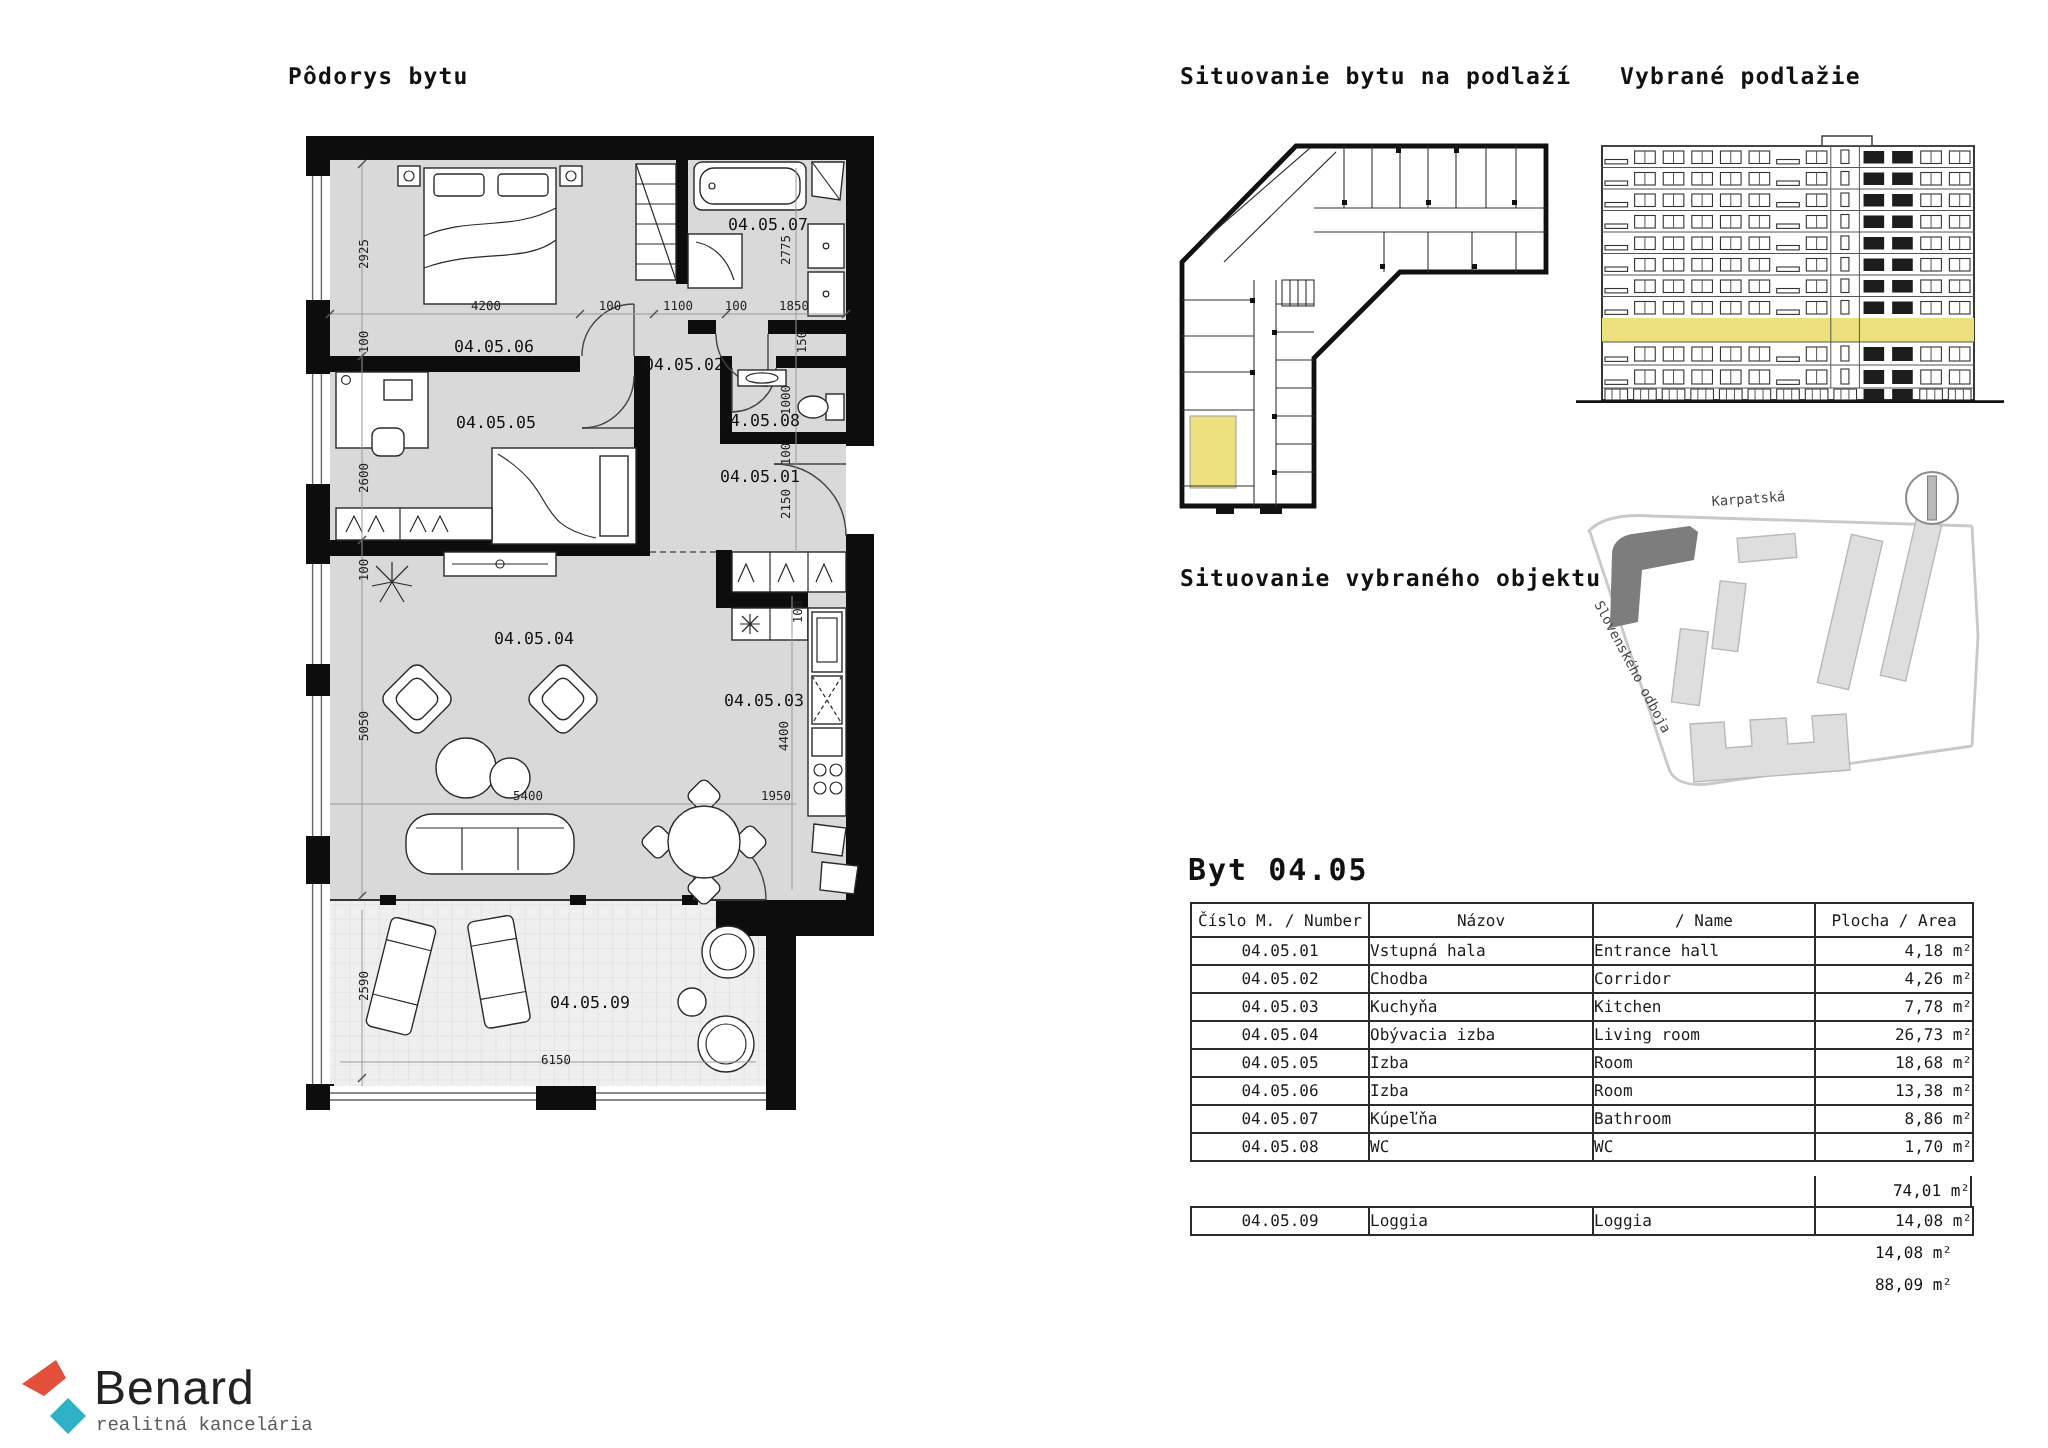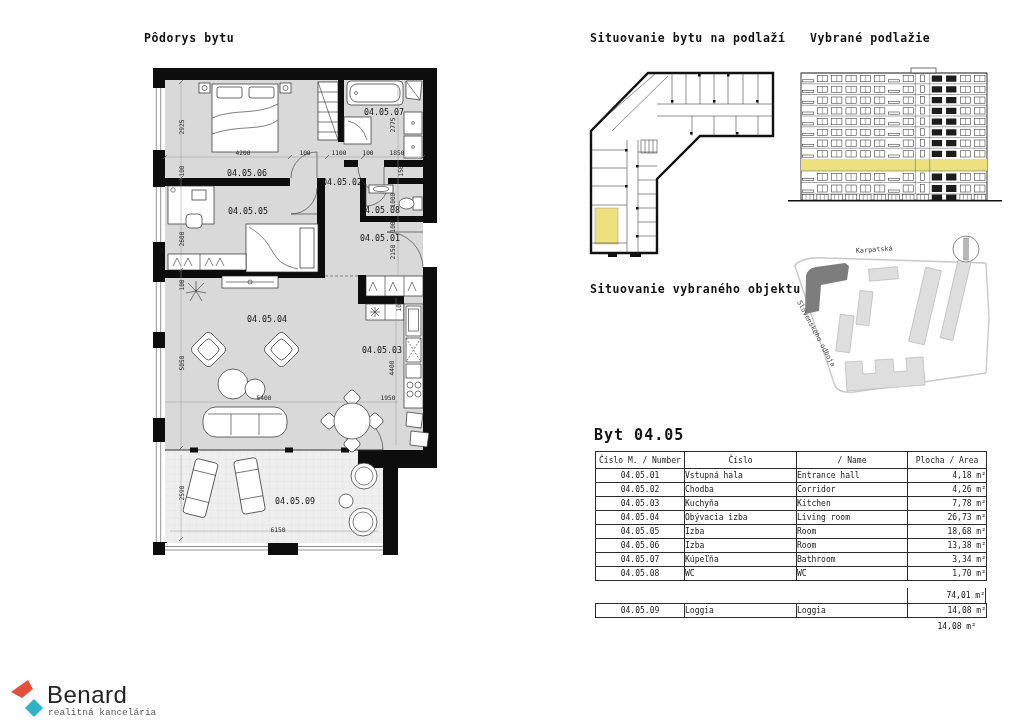--- a/index.html
+++ b/index.html
@@ -647,21 +647,21 @@
   <table class="apt-table">
     <colgroup>
         <col style="width:89px">
         <col style="width:112px">
         <col style="width:111px">
         <col style="width:79px">
       </colgroup>
     <thead>
       <tr>
         <th>Číslo M. / Number</th>
-        <th>Číslo</th>
+        <th>Názov</th>
         <th>/ Name</th>
         <th>Plocha / Area</th>
       </tr>
     </thead>
     <tbody>
       <tr>
           <td class="c-num">04.05.01</td>
           <td class="c-name">Vstupná hala</td>
           <td class="c-name">Entrance hall</td>
           <td class="c-area">4,18 m²</td>
@@ -693,21 +693,21 @@
       <tr>
           <td class="c-num">04.05.06</td>
           <td class="c-name">Izba</td>
           <td class="c-name">Room</td>
           <td class="c-area">13,38 m²</td>
         </tr>
       <tr>
           <td class="c-num">04.05.07</td>
           <td class="c-name">Kúpeľňa</td>
           <td class="c-name">Bathroom</td>
-          <td class="c-area">3,34 m²</td>
+          <td class="c-area">8,86 m²</td>
         </tr>
       <tr>
           <td class="c-num">04.05.08</td>
           <td class="c-name">WC</td>
           <td class="c-name">WC</td>
           <td class="c-area">1,70 m²</td>
         </tr>
     </tbody>
   </table>
 
@@ -726,20 +726,21 @@
       <tr>
         <td class="c-num">04.05.09</td>
         <td class="c-name">Loggia</td>
         <td class="c-name">Loggia</td>
         <td class="c-area">14,08 m²</td>
       </tr>
     </tbody>
   </table>
 
   <div class="plain-total" style="top:622px;">14,08 m²</div>
+  <div class="plain-total" style="top:638px;">88,09 m²</div>
 
   <svg style="left:11px;top:679px;" width="36" height="40" viewBox="0 0 36 40">
     <polygon points="0,13 17,1 22,10 11,19" fill="#e2503c"></polygon>
     <polygon points="14,29 23,20 32,29 23,38" fill="#2fb2c6"></polygon>
   </svg>
   <div class="brand">Benard</div>
   <div class="tagline">realitná kancelária</div>
 
 </div>
 

